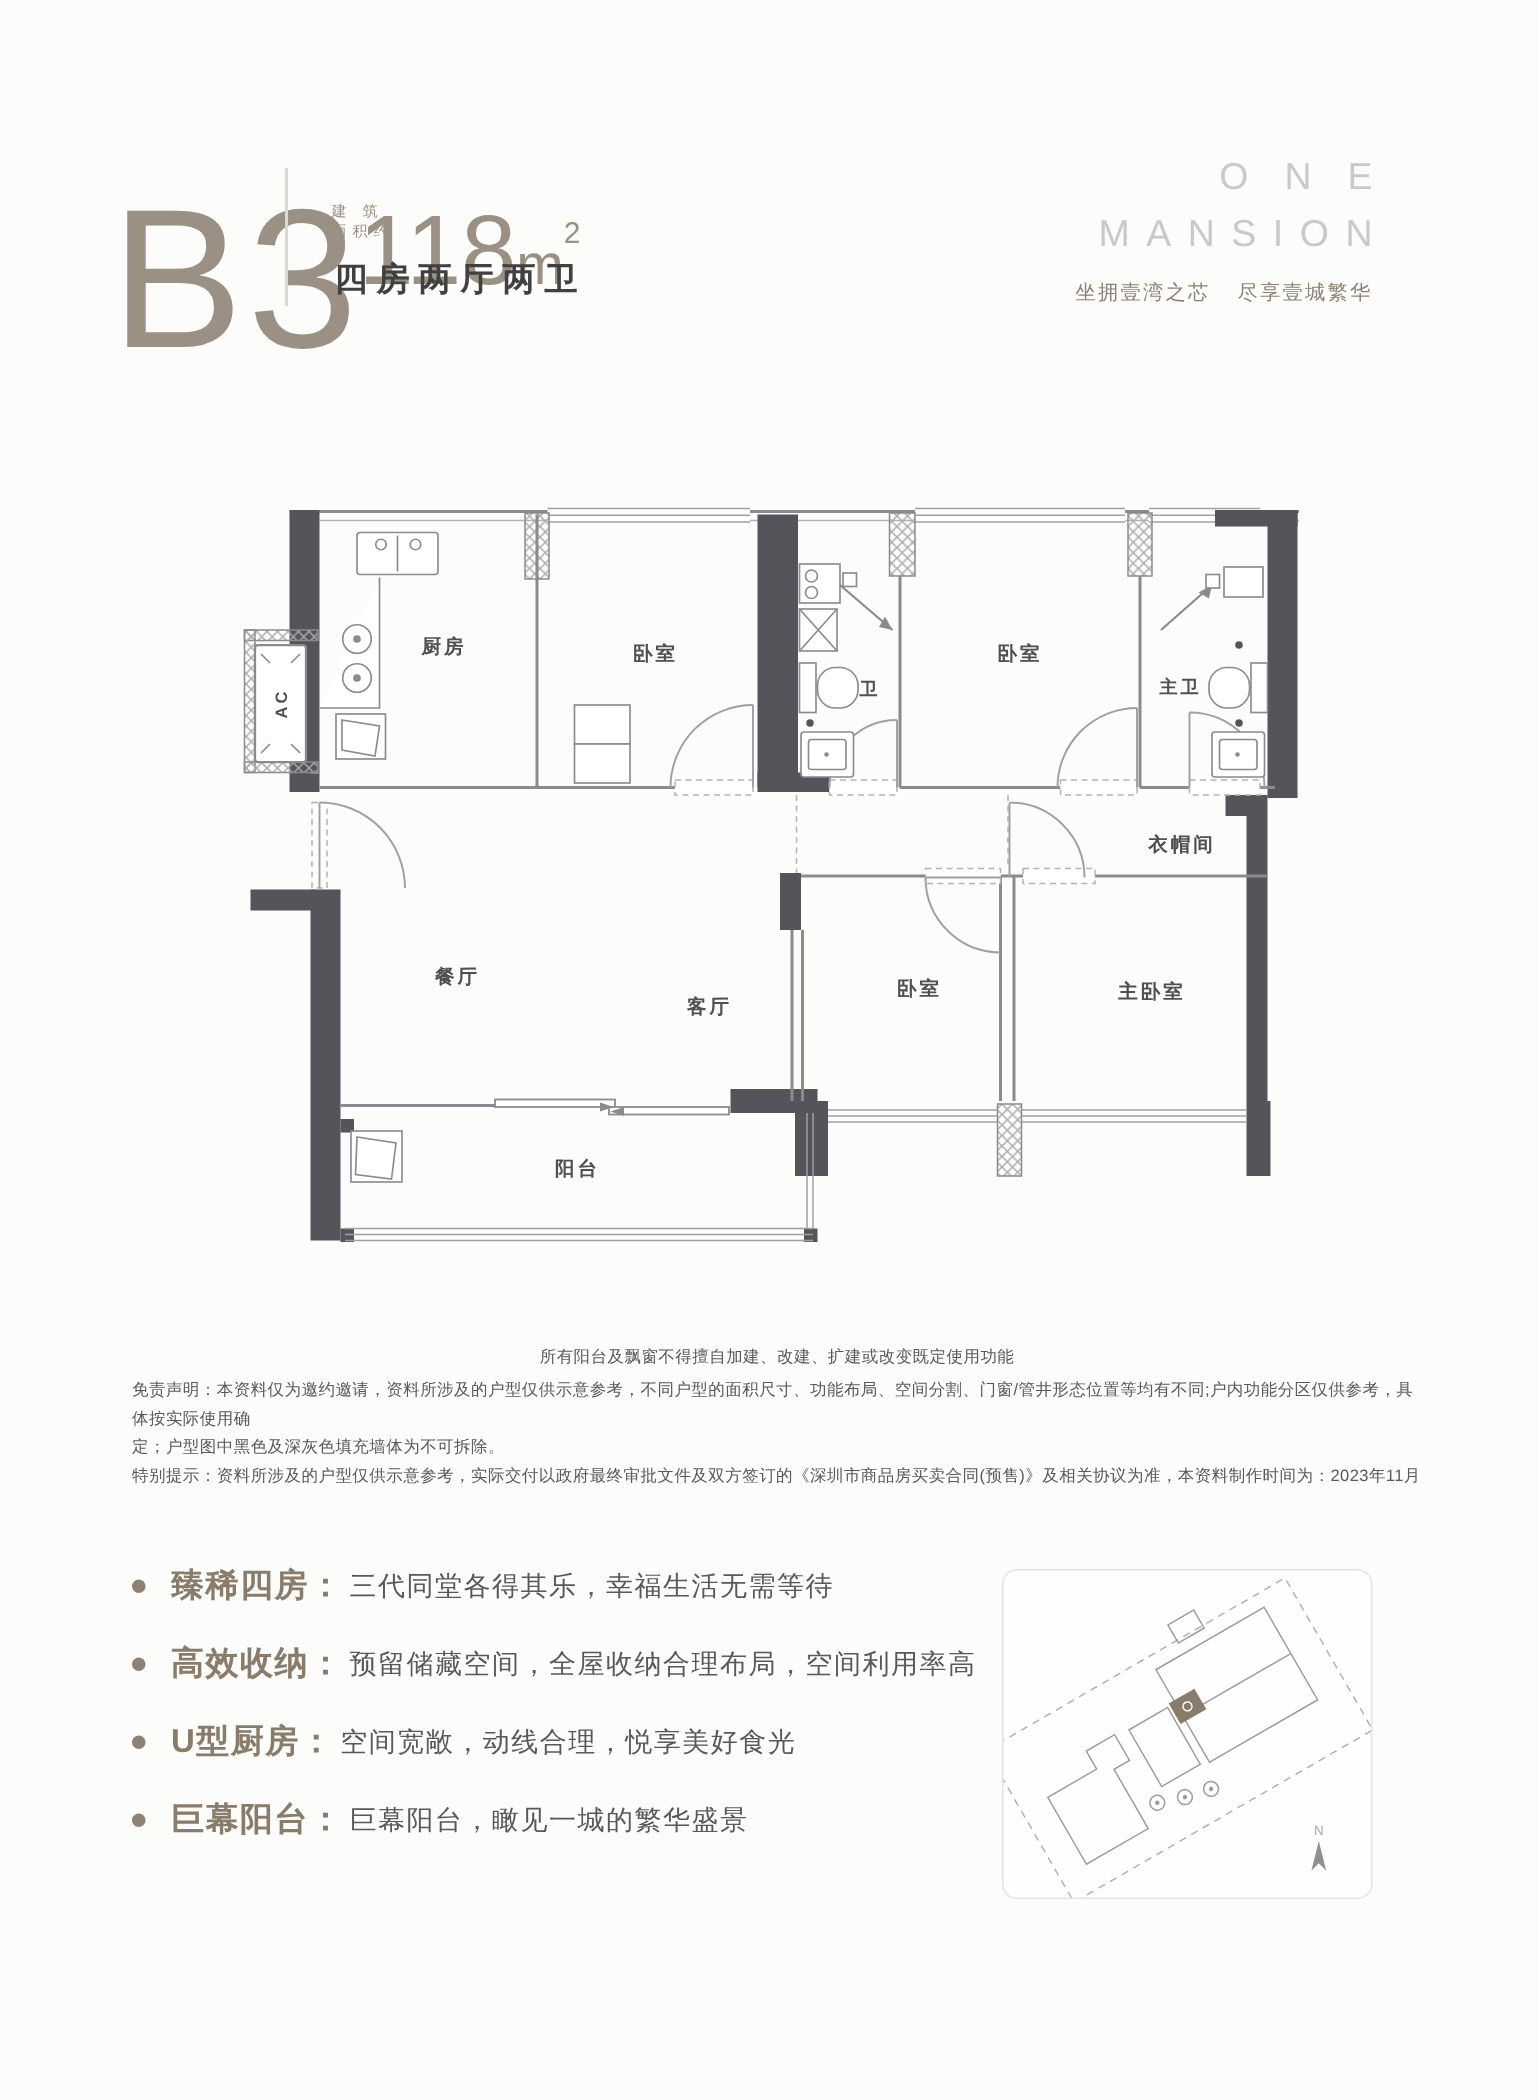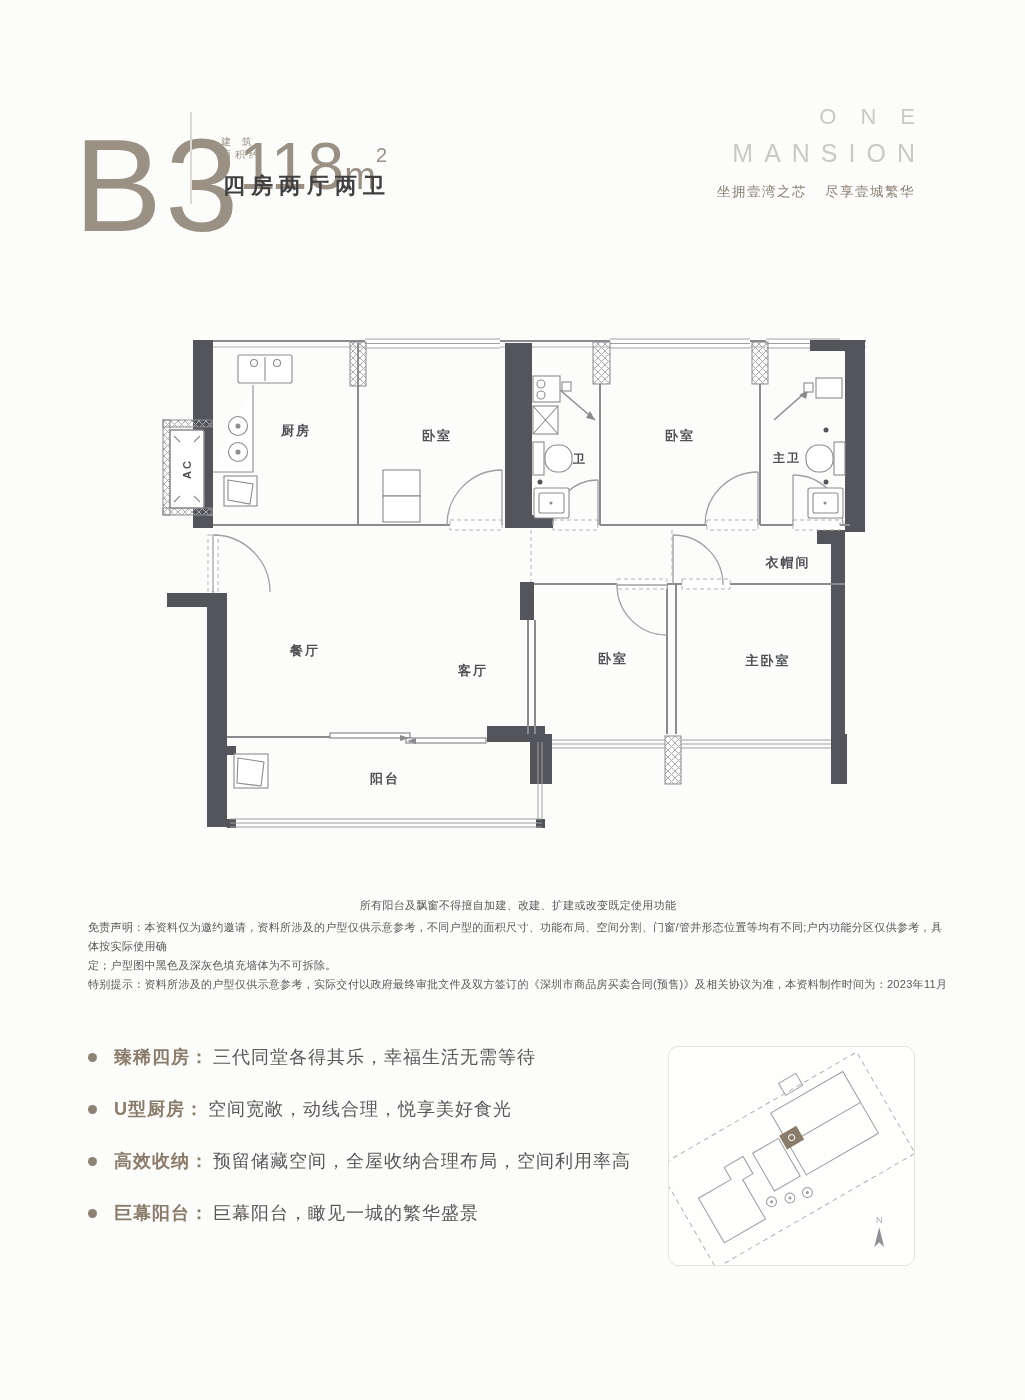--- a/index.html
+++ b/index.html
@@ -12,35 +12,35 @@
   .area-label{position:absolute;left:221px;top:135px;font-size:10px;color:#9a9184;
               line-height:13px;letter-spacing:4px;}
   .area-value{position:absolute;left:239px;top:100px;color:#9a9184;font-size:66px;
               font-weight:400;line-height:1;white-space:nowrap;margin-top:33px;}
   .area-value .unit{font-size:38px;}
   .area-value sup{font-size:20px;position:relative;top:-4px;}
   .layout-text{position:absolute;left:223px;top:171px;font-size:22px;color:#404040;
                letter-spacing:6px;font-weight:bold;}
   
   .brand{position:absolute;right:110px;top:104px;text-align:right;}
-  .brand-one{font-size:22px;letter-spacing:24px;margin-right:-24px;color:#cbc9c5;font-weight:400;}
+  .brand-one{font-size:25px;letter-spacing:24px;margin-right:-24px;color:#cbc9c5;font-weight:400;}
   .brand-mansion{font-size:25px;letter-spacing:11px;margin-right:-11px;color:#cbc9c5;margin-top:9px;font-weight:400;}
   .brand-tagline{margin-top:15px;font-size:13.5px;color:#8d8174;letter-spacing:1.5px;white-space:nowrap;margin-left:44px;}
   .brand-tagline .gap{display:inline-block;width:18px;}
   
   .floorplan{position:absolute;left:150px;top:330px;width:730px;height:520px;}
   
   .disclaimer{position:absolute;left:88px;top:896px;width:860px;font-size:11px;
               line-height:19px;color:#5a5858;letter-spacing:0.3px;}
   .disclaimer .dline1{margin-bottom:3px;text-align:center;}
   
   .features{position:absolute;left:88px;top:1044px;list-style:none;margin:0;padding:0;}
   .features li{display:flex;align-items:center;height:26px;margin-bottom:26px;}
   .bullet{width:9px;height:9px;border-radius:50%;background:#8d8274;margin-right:17px;flex:0 0 auto;}
-  .flabel{font-size:18px;font-weight:bold;color:#8a7c6a;letter-spacing:1px;margin-right:4px;white-space:nowrap;}
+  .flabel{font-size:22px;font-weight:bold;color:#8a7c6a;letter-spacing:1px;margin-right:4px;white-space:nowrap;}
   .ftext{font-size:18px;color:#5a5858;letter-spacing:1px;white-space:nowrap;}
   
   .siteplan{position:absolute;left:668px;top:1046px;width:247px;height:220px;
             border:1px solid #e6e3de;border-radius:10px;background:#fefefd;box-sizing:border-box;}
   .siteplan svg{display:block;width:100%;height:100%;}
 </style>
 </head>
 <body>
 
 <div class="page">
@@ -268,27 +268,27 @@
   </div>
 
   <ul class="features">
     <li>
       <span class="bullet"></span>
       <span class="flabel">臻稀四房：</span>
       <span class="ftext">三代同堂各得其乐，幸福生活无需等待</span>
     </li>
     <li>
       <span class="bullet"></span>
-      <span class="flabel">U型厨房：</span>
-      <span class="ftext">空间宽敞，动线合理，悦享美好食光</span>
+      <span class="flabel">高效收纳：</span>
+      <span class="ftext">预留储藏空间，全屋收纳合理布局，空间利用率高</span>
     </li>
     <li>
       <span class="bullet"></span>
-      <span class="flabel">高效收纳：</span>
-      <span class="ftext">预留储藏空间，全屋收纳合理布局，空间利用率高</span>
+      <span class="flabel">U型厨房：</span>
+      <span class="ftext">空间宽敞，动线合理，悦享美好食光</span>
     </li>
     <li>
       <span class="bullet"></span>
       <span class="flabel">巨幕阳台：</span>
       <span class="ftext">巨幕阳台，瞰见一城的繁华盛景</span>
     </li>
   </ul>
 
   <div class="siteplan">
     <svg viewBox="0 0 247 220">

